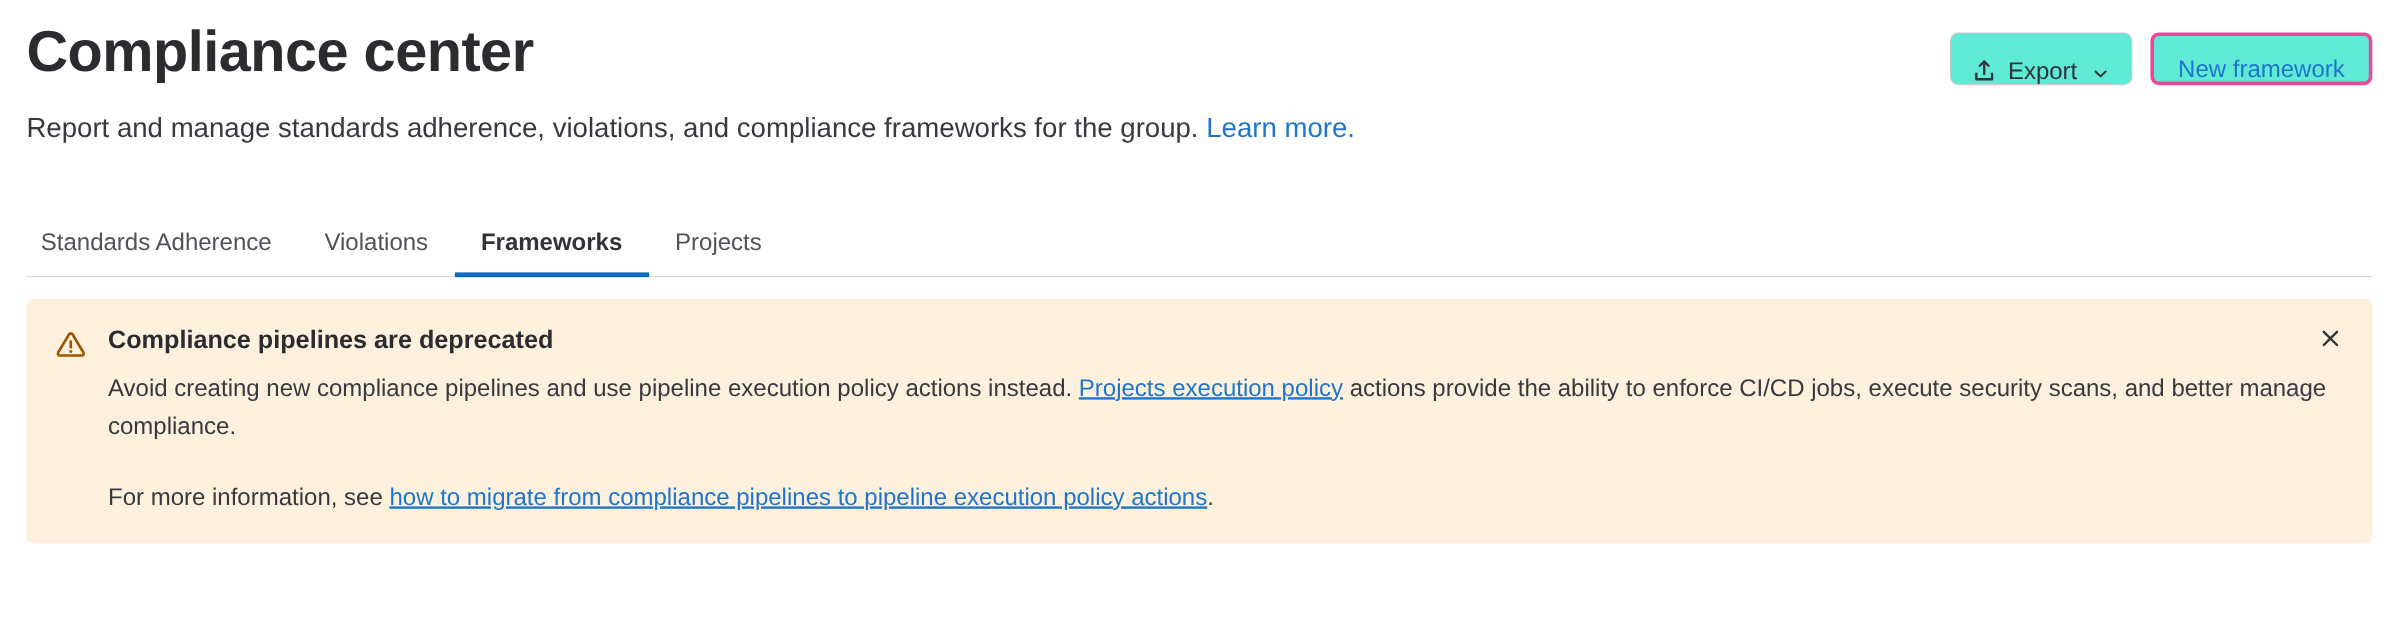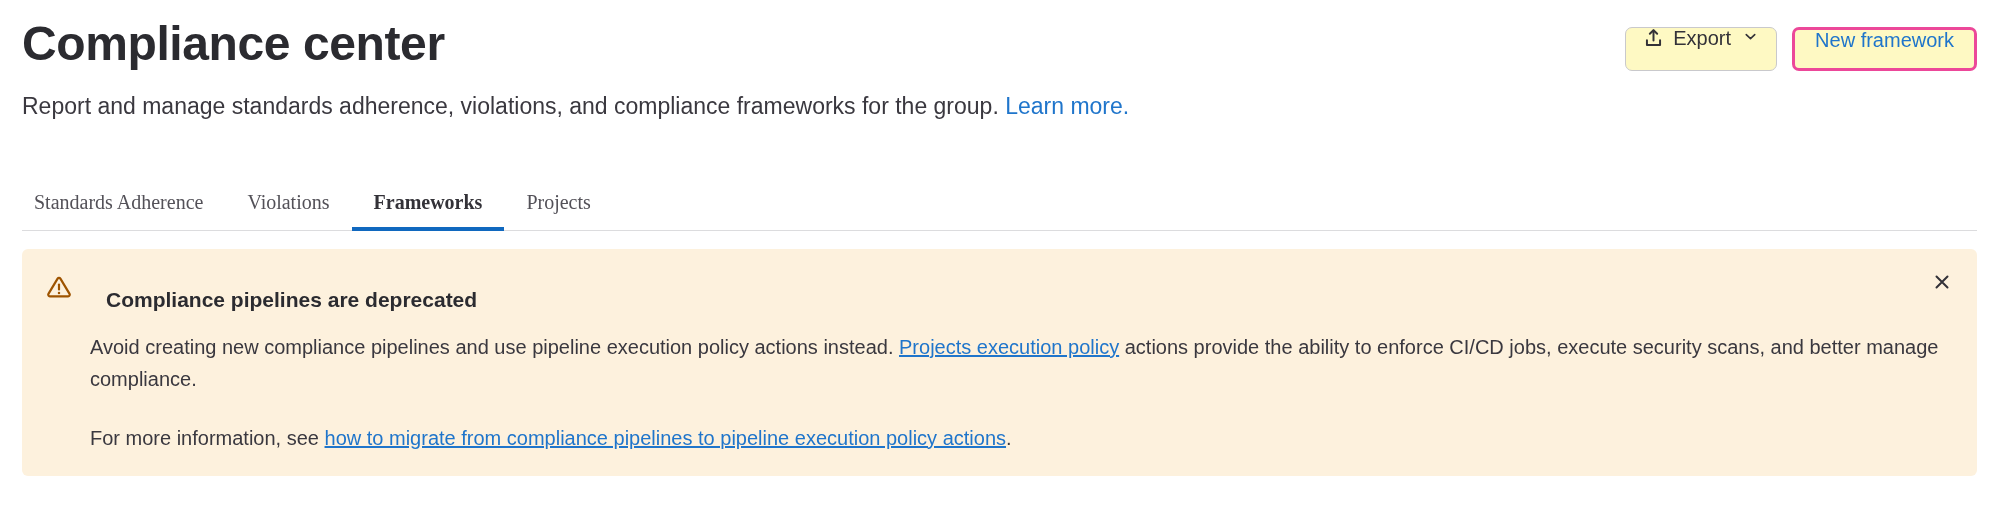--- a/index.html
+++ b/index.html
@@ -43,31 +43,31 @@
   .header-actions {
     display: flex;
     align-items: center;
     gap: 15px;
     padding-top: 5px;
   }
 
   .btn {
     box-sizing: border-box;
     display: inline-flex;
-    align-items: flex-start;
+    align-items: flex-end;
     justify-content: center;
     gap: 9px;
     height: 44px;
     padding: 0 17px;
     border-radius: 7px;
     font-size: 20px;
     line-height: 1;
     font-family: "Liberation Sans", sans-serif;
     cursor: pointer;
-    background: #fef9c3;
+    background: #5eead4;
     white-space: nowrap;
   }
   .btn-default {
     border: 1px solid #c9c9ccff;
     color: #333238;
   }
   .btn-confirm {
     border: 3px solid #ec4899;
     color: #1f75cb;
     padding: 0 20px;
@@ -95,21 +95,20 @@
   }
 
   
   .tabs {
     display: flex;
     align-items: center;
     gap: 0;
     margin-top: 54px;
     border-bottom: 1px solid #dcdcde;
     height: 56px;
-    font-family: Liberation Serif, serif;
   }
   .tab {
     position: relative;
     display: inline-flex;
     align-items: center;
     height: 56px;
     padding: 0 22px;
     font-size: 20px;
     color: #535158;
     cursor: pointer;
@@ -142,21 +141,21 @@
     align-items: flex-start;
     gap: 18px;
     box-sizing: border-box;
   }
   .alert-icon {
     flex: 0 0 auto;
     padding-top: 6px;
   }
   .alert-body { flex: 1 1 auto; min-width: 0; }
   .alert-title {
-    margin: 16px;
+    margin: 0;
     font-size: 21px;
     line-height: 30px;
     font-weight: 700;
     color: #2b2b30;
   }
   .alert-text {
     margin: 9px 0 0 0;
     font-size: 20px;
     line-height: 32px;
     color: #3a383f;

